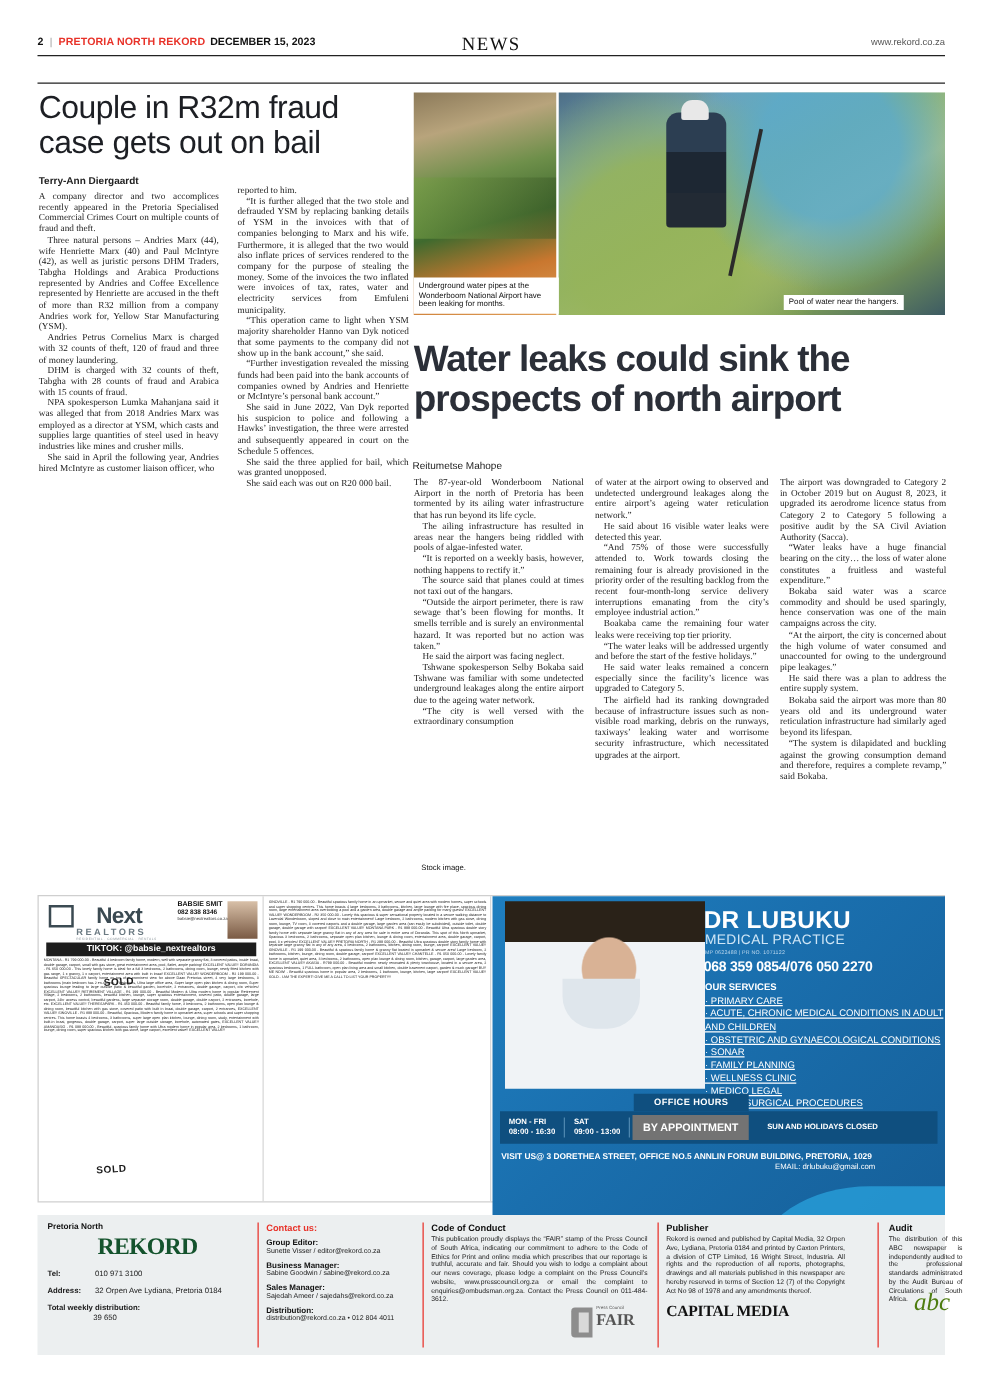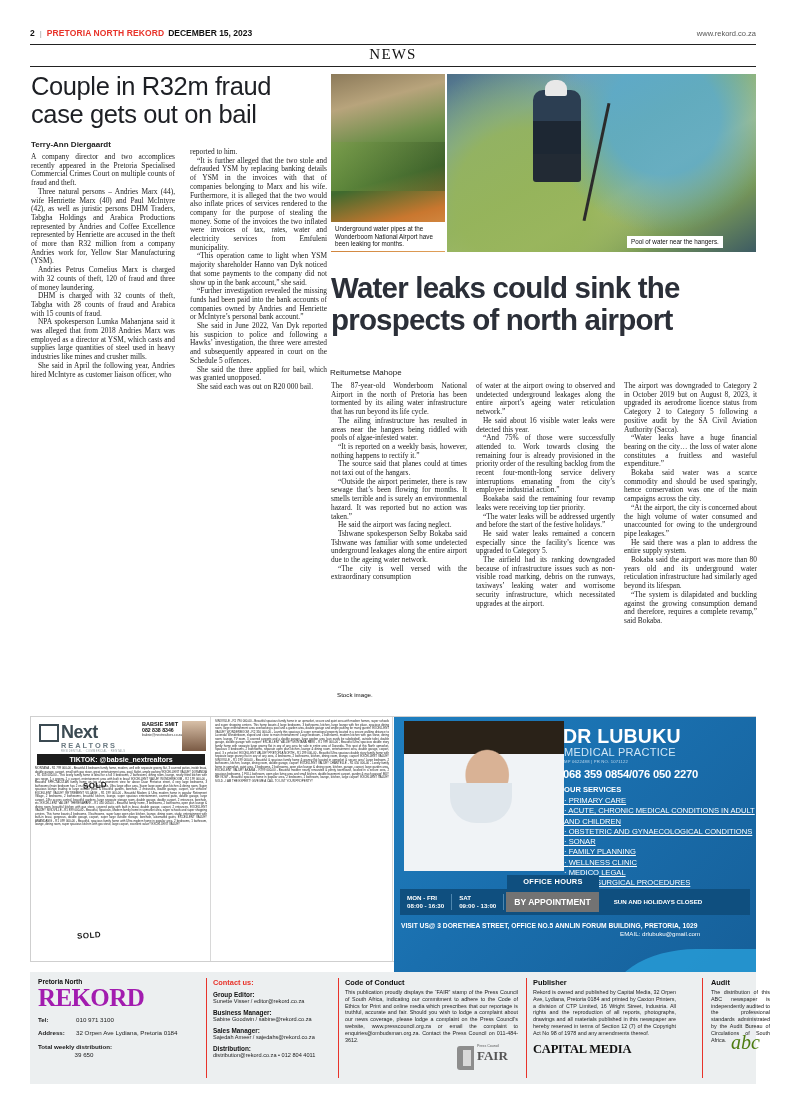--- a/index.html
+++ b/index.html
@@ -17,21 +17,21 @@
     display: flex; align-items: baseline; font-size: 8px;
   }
   .mh-page { font-weight: bold; color: #111; font-size: 8.5px; }
   .mh-sep { color: #999; margin: 0 5px; }
   .mh-title { color: #e8332a; font-weight: bold; font-size: 8.5px; letter-spacing: .1px; }
   .mh-date { color: #111; font-weight: bold; font-size: 8.5px; margin-left: 4px; }
   .mh-url { margin-left: auto; color: #555; font-size: 7.5px; }
 
   .rule-top { position: absolute; left: 30px; top: 44px; width: 726px; height: 1px; background: #222; }
   .section-name {
-    position: absolute; left: 0; top: 46px; width: 786px; text-align: center;
+    position: absolute; left: 0; top: 28px; width: 786px; text-align: center;
     font-family: "Liberation Serif", serif; font-size: 15px; color: #111; letter-spacing: 1.2px;
   }
   .rule-under { position: absolute; left: 30px; top: 66px; width: 726px; height: 1px; background: #222; }
 
   
   .story1-head {
     position: absolute; left: 31px; top: 72px; width: 292px;
     font-family: "Liberation Sans", sans-serif;
     font-size: 25.5px; line-height: 28px; color: #1d1f24; font-weight: 400;
     letter-spacing: -0.4px;
@@ -98,21 +98,21 @@
   .s2c3 { position: absolute; left: 624px; top: 382px; width: 133px; height: 340px; }
 
   .stockcap { position: absolute; left: 334px; top: 690px; font-size: 6.2px; color: #111; background:#fff; padding:1px 3px; }
 
   
   .adband { position: absolute; left: 30px; top: 716px; width: 726px; height: 246px; border: 1px solid #cfcfcf; background:#fff; }
 
   
   .ad-next { position: absolute; left: 0; top: 0; width: 180px; height: 244px; border-right: 1px solid #d8d8d8; overflow: hidden; }
   .next-logo { position: absolute; left: 6px; top: 5px; width: 120px; height: 26px; }
-  .next-word { font-size: 18px; font-weight: bold; color: #3b4a52; letter-spacing: -0.6px; }
+  .next-word { font-size: 18px; font-weight: bold; color: #3b4a52; letter-spacing: -0.6px; margin-left: 16px; }
   .next-sub { font-size: 7.4px; font-weight: bold; color: #6b7a82; letter-spacing: 2px; margin-top:-2px; }
   .next-tiny { font-size: 2.6px; color: #8a959b; letter-spacing: .4px; }
   .house-ico { position:absolute; left:2px; top:2px; width:20px; height:18px; border:2px solid #3b4a52; }
   .agent-box { position: absolute; right: 4px; top: 4px; width: 64px; height: 30px; }
   .agent-name { font-size: 5.6px; font-weight: bold; color: #111; }
   .agent-num { font-size: 5.2px; font-weight: bold; color: #111; }
   .agent-mail { font-size: 3.4px; color: #333; }
   .agent-photo { position:absolute; right:0; top:0; width: 24px; height: 30px; background: linear-gradient(180deg,#d8c0a8,#7a5a44); }
   .tiktok-bar { position: absolute; left: 6px; top: 37px; width: 168px; height: 11px; background: #1d1d1d; color: #fff; font-size: 7px; font-weight: bold; text-align: center; line-height: 11px; }
   .classified { position: absolute; left: 4px; top: 50px; width: 172px; font-size: 2.9px; line-height: 3.5px; color: #1a1a1a; text-align: justify; }
@@ -151,21 +151,21 @@
 
   
   .footer { position: absolute; left: 30px; top: 972px; width: 726px; height: 112px; background: #eceff0; }
   .f-col { position: absolute; top: 6px; height: 100px; }
   .f1 { left: 8px; width: 160px; }
   .f2 { left: 176px; width: 122px; border-left: 1.5px solid #e8332a; padding-left: 6px; }
   .f3 { left: 308px; width: 180px; border-left: 1.5px solid #e8332a; padding-left: 6px; }
   .f4 { left: 496px; width: 150px; border-left: 1.5px solid #e8332a; padding-left: 6px; }
   .f5 { left: 652px; width: 68px; border-left: 1.5px solid #e8332a; padding-left: 8px; margin-left: 20px; }
   .f-pn { font-size: 6.6px; font-weight: bold; color: #111; }
-  .f-rekord { font-family: "Liberation Serif", serif; font-size: 25px; font-weight: bold; color: #a21caf; letter-spacing: -.6px; line-height: 25px; }
+  .f-rekord { font-family: "Liberation Serif", serif; font-size: 19px; font-weight: bold; color: #14532d; letter-spacing: -.6px; line-height: 25px; text-align: center; }
   .f-line { font-size: 6.2px; color: #1a1a1a; line-height: 8px; display:flex; }
   .f-lbl { font-weight: bold; min-width: 38px; }
   .f-head { font-size: 7.4px; font-weight: bold; color: #e8332a; }
   .f-head-d { font-size: 7.4px; font-weight: bold; color: #111; }
   .f-sub { font-size: 6.4px; font-weight: bold; color: #111; margin-top: 4px; }
   .f-txt { font-size: 5.6px; color: #222; line-height: 7px; }
   .f-body { font-size: 5.4px; color: #222; line-height: 6.8px; text-align: justify; }
   .fair-mark { position:absolute; left: 118px; bottom: 4px; width: 58px; height: 30px; }
   .fair-word { font-family:"Liberation Serif", serif; font-size: 13px; font-weight:bold; color:#555; }
   .fair-pc { font-size: 3.6px; color:#555; line-height:4.2px; }
@@ -227,21 +227,21 @@
       <p>The source said that planes could at times not taxi out of the hangars.</p>
       <p>“Outside the airport perimeter, there is raw sewage that’s been flowing for months. It smells terrible and is surely an environmental hazard. It was reported but no action was taken.”</p>
       <p>He said the airport was facing neglect.</p>
       <p>Tshwane spokesperson Selby Bokaba said Tshwane was familiar with some undetected underground leakages along the entire airport due to the ageing water network.</p>
       <p>“The city is well versed with the extraordinary consumption</p>
     </div>
   <div class="col s2c2">
       <p class="first">of water at the airport owing to observed and undetected underground leakages along the entire airport’s ageing water reticulation network.”</p>
       <p>He said about 16 visible water leaks were detected this year.</p>
       <p>“And 75% of those were successfully attended to. Work towards closing the remaining four is already provisioned in the priority order of the resulting backlog from the recent four-month-long service delivery interruptions emanating from the city’s employee industrial action.”</p>
-      <p>Boakaba said the remaining four revamp leaks were receiving top tier priority.</p>
+      <p>Boakaba came the remaining four water leaks were receiving top tier priority.</p>
       <p>“The water leaks will be addressed urgently and before the start of the festive holidays.”</p>
       <p>He said water leaks remained a concern especially since the facility’s licence was upgraded to Category 5.</p>
       <p>The airfield had its ranking downgraded because of infrastructure issues such as non-visible road marking, debris on the runways, taxiways’ leaking water and worrisome security infrastructure, which necessitated upgrades at the airport.</p>
     </div>
   <div class="col s2c3">
       <p class="first">The airport was downgraded to Category 2 in October 2019 but on August 8, 2023, it upgraded its aerodrome licence status from Category 2 to Category 5 following a positive audit by the SA Civil Aviation Authority (Sacca).</p>
       <p>“Water leaks have a huge financial bearing on the city… the loss of water alone constitutes a fruitless and wasteful expenditure.”</p>
       <p>Bokaba said water was a scarce commodity and should be used sparingly, hence conservation was one of the main campaigns across the city.</p>
       <p>“At the airport, the city is concerned about the high volume of water consumed and unaccounted for owing to the underground pipe leakages.”</p>
       <p>He said there was a plan to address the entire supply system.</p>

